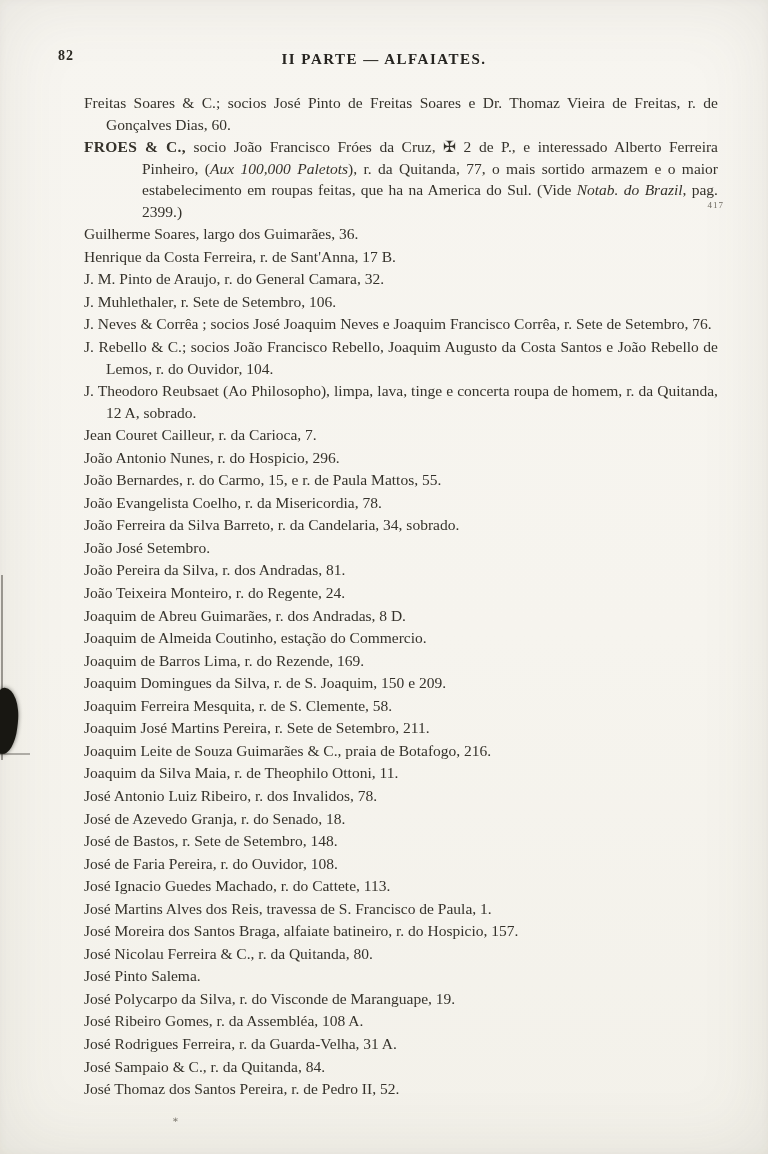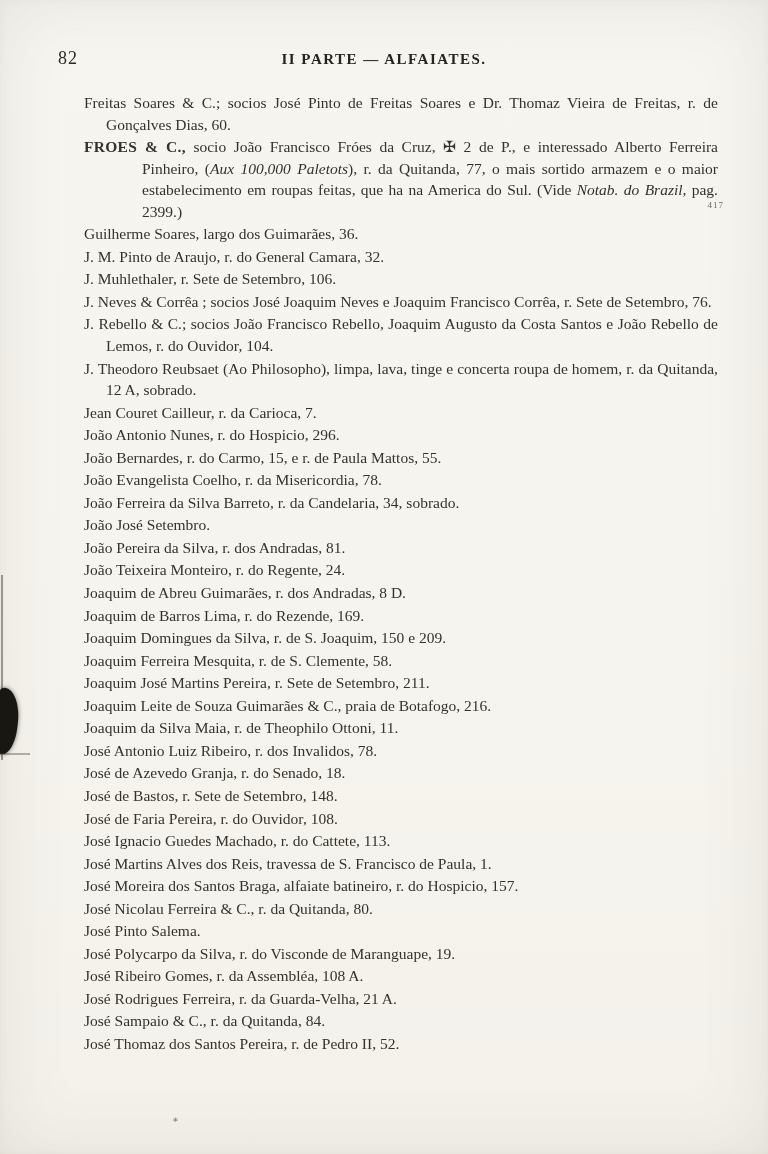--- a/index.html
+++ b/index.html
@@ -11,21 +11,21 @@
   }
   .page{
     position:relative;
     width:768px;height:1154px;
     background:linear-gradient(180deg,#f7f5f0 0%,#f6f4ee 55%,#f3f1ea 100%);
     box-shadow:inset 0 0 70px rgba(90,85,70,0.10), inset 0 0 8px rgba(90,85,70,0.05);
     color:#322f29;
   }
   .pagenum{
     position:absolute;top:48px;left:58px;
-    font-size:18px;font-weight:normal;color:#2c2a24;
+    font-size:14px;font-weight:bold;color:#2c2a24;
     letter-spacing:1px;
   }
   .running-head{
     position:absolute;top:51px;left:0;width:100%;
     text-align:center;
     font-size:15px;font-weight:bold;letter-spacing:1.5px;
     color:#262420;
   }
   .signature{
     position:absolute;top:200px;right:44px;
@@ -76,52 +76,54 @@
   <div class="pagenum">82</div>
 
   <div class="running-head">II PARTE — ALFAIATES.</div>
 
   <div class="signature">417</div>
 
   <div class="list">
       <p class="entry"><span>Freitas Soares &amp; C.; socios José Pinto de Freitas Soares e Dr. Thomaz Vieira de Freitas, r. de Gonçalves Dias, 60.</span></p>
       <p class="entry deep"><span class="bold">FROES &amp; C.,</span><span> socio João Francisco Fróes da Cruz, ✠ 2 de P., e interessado Alberto Ferreira Pinheiro, (</span><span class="italic">Aux 100,000 Paletots</span><span>), r. da Quitanda, 77, o mais sortido armazem e o maior estabelecimento em roupas feitas, que ha na America do Sul. (Vide </span><span class="italic">Notab. do Brazil</span><span>, pag. 2399.)</span></p>
       <p class="entry"><span>Guilherme Soares, largo dos Guimarães, 36.</span></p>
+      <p class="entry"><span>Henrique da Costa Ferreira, r. de Sant'Anna, 17 B.</span></p>
       <p class="entry"><span>J. M. Pinto de Araujo, r. do General Camara, 32.</span></p>
       <p class="entry"><span>J. Muhlethaler, r. Sete de Setembro, 106.</span></p>
       <p class="entry"><span>J. Neves &amp; Corrêa ; socios José Joaquim Neves e Joaquim Francisco Corrêa, r. Sete de Setembro, 76.</span></p>
       <p class="entry"><span>J. Rebello &amp; C.; socios João Francisco Rebello, Joaquim Augusto da Costa Santos e João Rebello de Lemos, r. do Ouvidor, 104.</span></p>
       <p class="entry"><span>J. Theodoro Reubsaet (Ao Philosopho), limpa, lava, tinge e concerta roupa de homem, r. da Quitanda, 12 A, sobrado.</span></p>
       <p class="entry"><span>Jean Couret Cailleur, r. da Carioca, 7.</span></p>
       <p class="entry"><span>João Antonio Nunes, r. do Hospicio, 296.</span></p>
       <p class="entry"><span>João Bernardes, r. do Carmo, 15, e r. de Paula Mattos, 55.</span></p>
       <p class="entry"><span>João Evangelista Coelho, r. da Misericordia, 78.</span></p>
       <p class="entry"><span>João Ferreira da Silva Barreto, r. da Candelaria, 34, sobrado.</span></p>
       <p class="entry"><span>João José Setembro.</span></p>
       <p class="entry"><span>João Pereira da Silva, r. dos Andradas, 81.</span></p>
       <p class="entry"><span>João Teixeira Monteiro, r. do Regente, 24.</span></p>
       <p class="entry"><span>Joaquim de Abreu Guimarães, r. dos Andradas, 8 D.</span></p>
+      <p class="entry"><span>Joaquim de Almeida Coutinho, estação do Commercio.</span></p>
       <p class="entry"><span>Joaquim de Barros Lima, r. do Rezende, 169.</span></p>
       <p class="entry"><span>Joaquim Domingues da Silva, r. de S. Joaquim, 150 e 209.</span></p>
       <p class="entry"><span>Joaquim Ferreira Mesquita, r. de S. Clemente, 58.</span></p>
       <p class="entry"><span>Joaquim José Martins Pereira, r. Sete de Setembro, 211.</span></p>
       <p class="entry"><span>Joaquim Leite de Souza Guimarães &amp; C., praia de Botafogo, 216.</span></p>
       <p class="entry"><span>Joaquim da Silva Maia, r. de Theophilo Ottoni, 11.</span></p>
       <p class="entry"><span>José Antonio Luiz Ribeiro, r. dos Invalidos, 78.</span></p>
       <p class="entry"><span>José de Azevedo Granja, r. do Senado, 18.</span></p>
       <p class="entry"><span>José de Bastos, r. Sete de Setembro, 148.</span></p>
       <p class="entry"><span>José de Faria Pereira, r. do Ouvidor, 108.</span></p>
       <p class="entry"><span>José Ignacio Guedes Machado, r. do Cattete, 113.</span></p>
       <p class="entry"><span>José Martins Alves dos Reis, travessa de S. Francisco de Paula, 1.</span></p>
       <p class="entry"><span>José Moreira dos Santos Braga, alfaiate batineiro, r. do Hospicio, 157.</span></p>
       <p class="entry"><span>José Nicolau Ferreira &amp; C., r. da Quitanda, 80.</span></p>
       <p class="entry"><span>José Pinto Salema.</span></p>
       <p class="entry"><span>José Polycarpo da Silva, r. do Visconde de Maranguape, 19.</span></p>
       <p class="entry"><span>José Ribeiro Gomes, r. da Assembléa, 108 A.</span></p>
-      <p class="entry"><span>José Rodrigues Ferreira, r. da Guarda-Velha, 21 A.</span></p>
+      <p class="entry"><span>José Rodrigues Ferreira, r. da Guarda-Velha, 31 A.</span></p>
       <p class="entry"><span>José Sampaio &amp; C., r. da Quitanda, 84.</span></p>
       <p class="entry"><span>José Thomaz dos Santos Pereira, r. de Pedro II, 52.</span></p>
     </div>
 
   <div class="edge-line"></div>
   <div class="ink-blot"></div>
   <div class="edge-tick"></div>
 
   <div class="stray-mark">∗</div>
 

